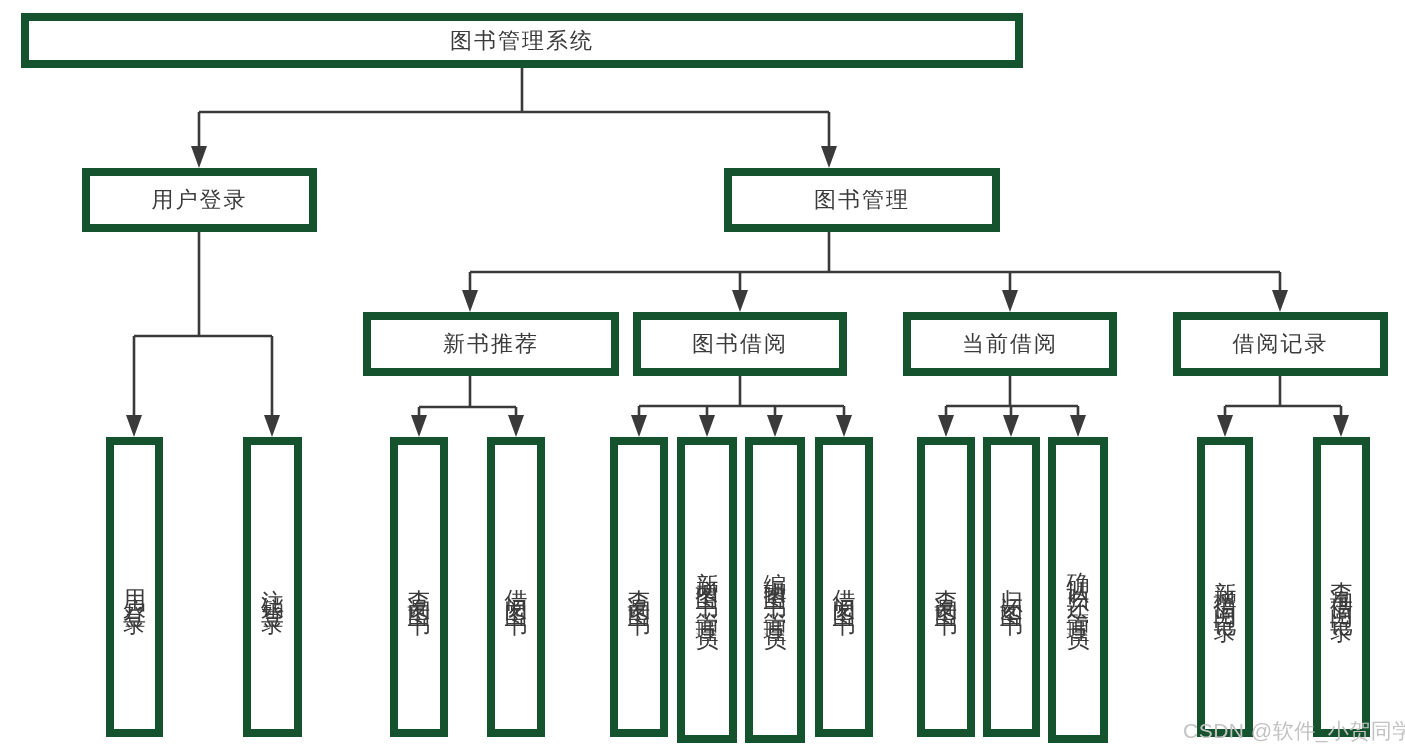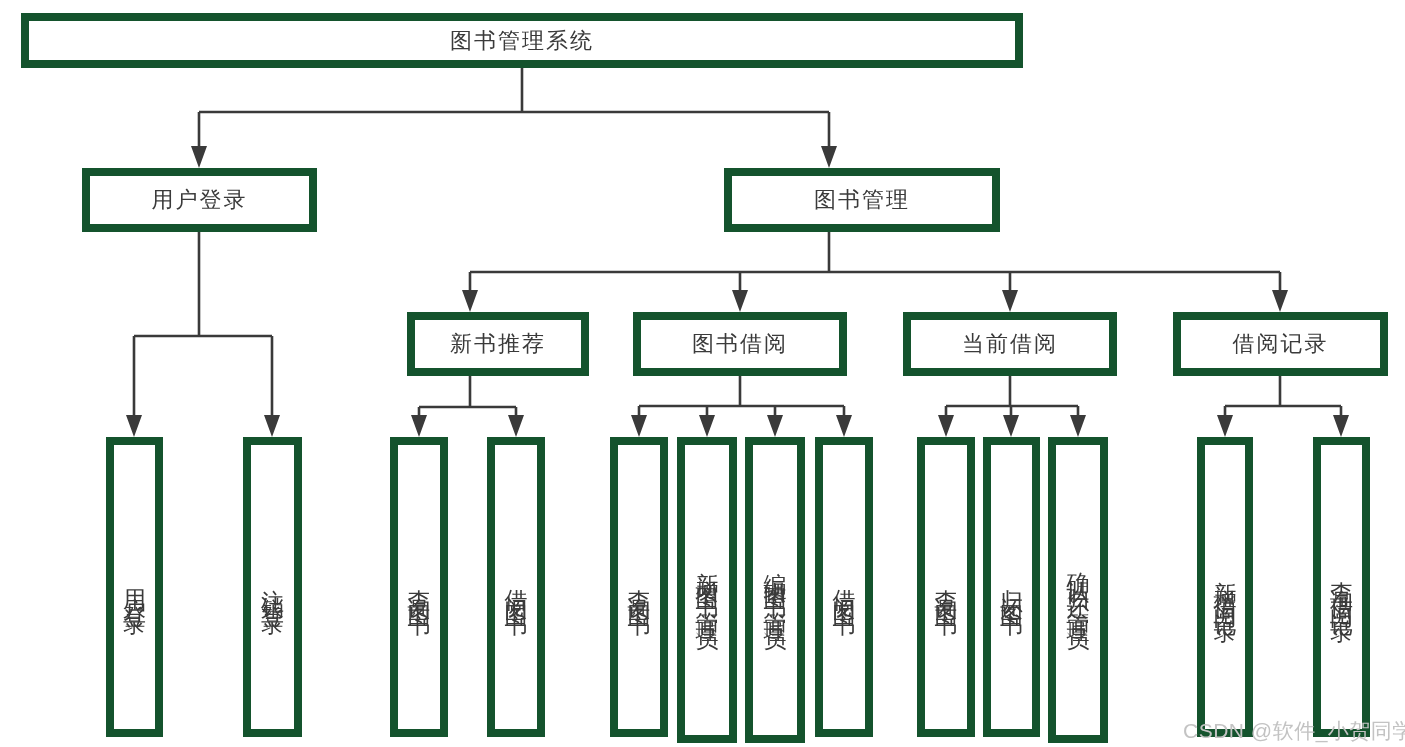--- a/index.html
+++ b/index.html
@@ -78,21 +78,21 @@
 
     <path class="line" d="M1280,376 V406 M1225,406 H1341 M1225,406 V419 M1341,406 V419"></path>
     <path class="head" d="M1225,437 l-8,-22 l16,0 Z M1341,437 l-8,-22 l16,0 Z"></path>
   </svg>
 
   <div class="box hbox" style="left:21px; top:13px; width:1002px; height:55px;">图书管理系统</div>
 
   <div class="box hbox" style="left:82px; top:168px; width:235px; height:64px;">用户登录</div>
   <div class="box hbox" style="left:712px; top:168px; width:276px; height:64px;margin-left:12px;">图书管理</div>
 
-  <div class="box hbox" style="left:363px; top:312px; width:182px; height:64px;margin-left:44px;">新书推荐</div>
+  <div class="box hbox" style="left:363px; top:312px; width:256px; height:64px;">新书推荐</div>
   <div class="box hbox" style="left:903px; top:312px; width:214px; height:64px;">当前借阅</div>
   <div class="box hbox" style="left:633px; top:312px; width:214px; height:64px;">图书借阅</div>
   <div class="box hbox" style="left:1173px; top:312px; width:215px; height:64px;">借阅记录</div>
 
   <div class="box vbox" style="left:106px; top:437px; width:57px; height:300px;">用户登录</div>
   <div class="box vbox" style="left:243px; top:437px; width:59px; height:300px;">注销登录</div>
 
   <div class="box vbox" style="left:390px; top:437px; width:58px; height:300px;">查询图书</div>
   <div class="box vbox" style="left:487px; top:437px; width:58px; height:300px;">借阅图书</div>
 

